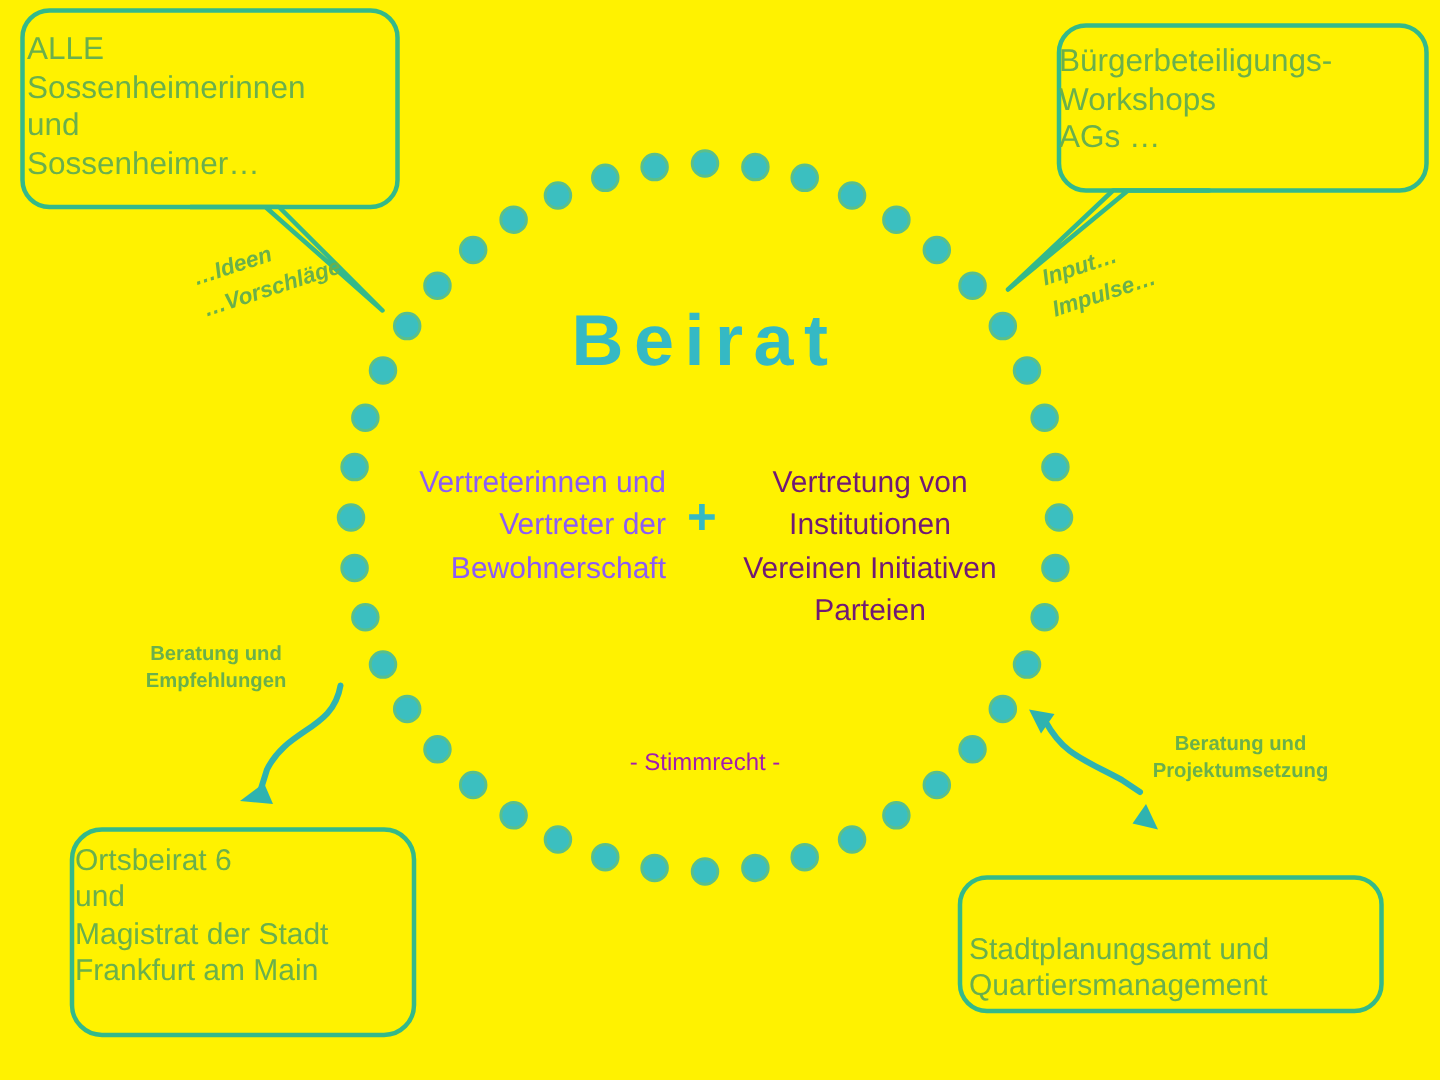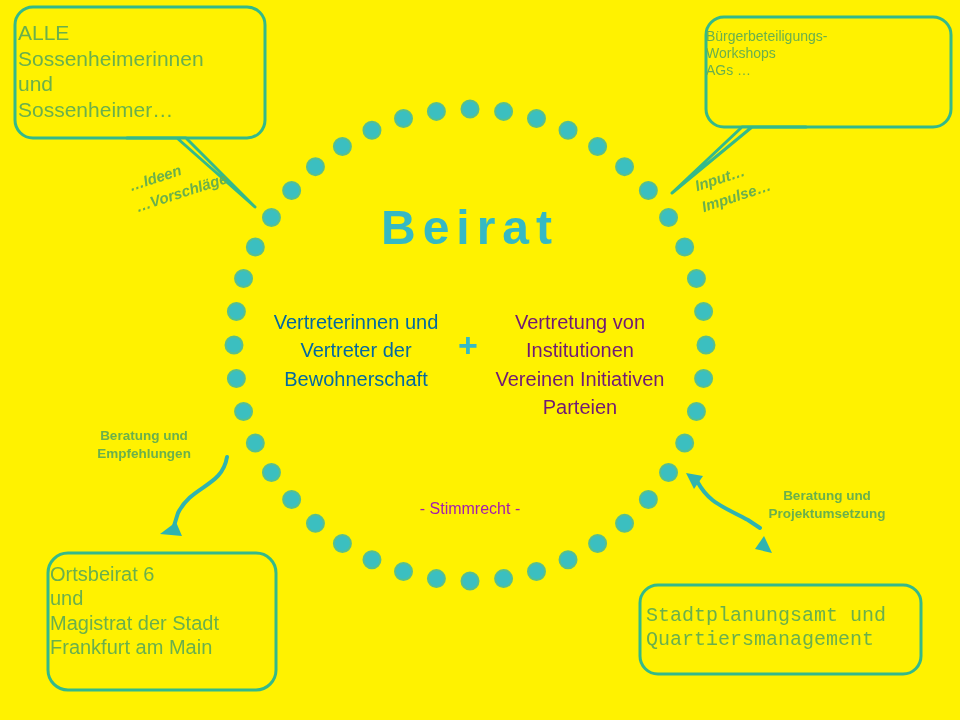--- a/index.html
+++ b/index.html
@@ -35,52 +35,51 @@
   }
 
   .bubble-left-text {
     left: 18px; top: 20px;
     width: 244px;
     font-size: 21px;
   }
   .bubble-right-text {
     left: 706px; top: 28px;
     width: 244px;
-    font-size: 14px;
+    font-size: 21px;
   }
   .box-bl-text {
     left: 50px; top: 562px;
     width: 224px;
     font-size: 20px;
   }
   .box-br-text {
-    left: 646px; top: 604px;
+    left: 646px; top: 621px;
     width: 282px;
     font-size: 20px;
-    font-family: Liberation Mono, monospace;
   }
 
   
   .beirat-title {
     position: absolute;
     left: 330px; top: 200px;
     width: 280px;
     text-align: center;
     font-size: 48px;
     font-weight: bold;
     letter-spacing: 7px;
     color: #35b9c4;
   }
   .col-left {
     position: absolute;
     left: 268px; top: 308px;
     width: 176px;
-    text-align: center;
-    font-size: 20px;
-    color: #0369a1;
+    text-align: right;
+    font-size: 20px;
+    color: #8b5cf6;
     line-height: 1.42;
   }
   .col-right {
     position: absolute;
     left: 492px; top: 308px;
     width: 176px;
     text-align: center;
     font-size: 20px;
     color: #701a75;
     line-height: 1.42;

